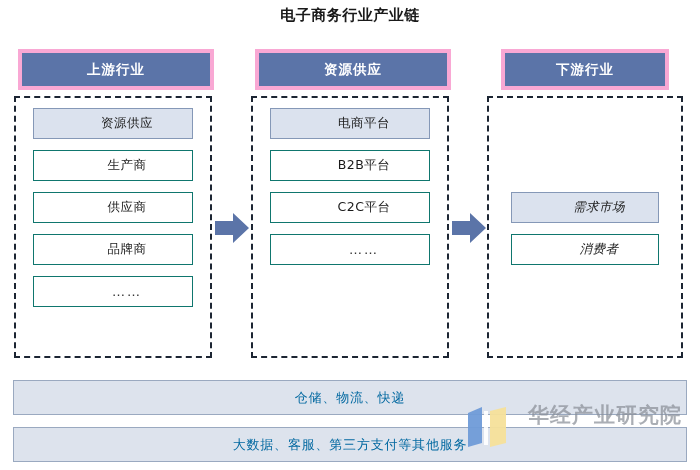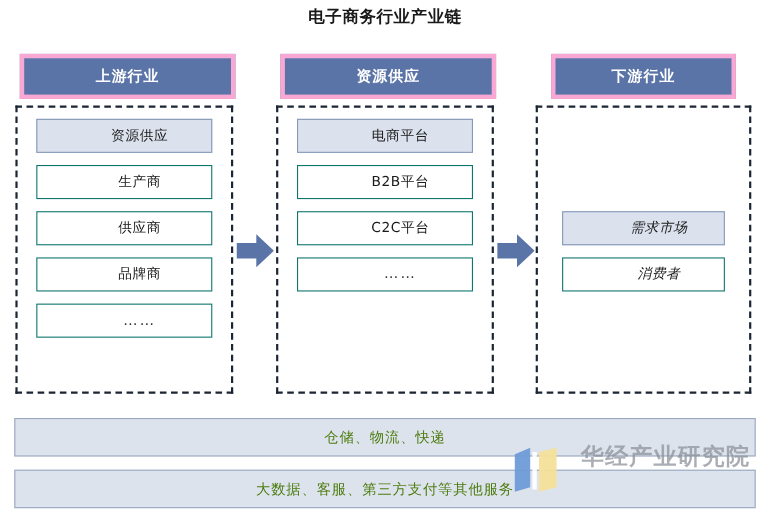--- a/index.html
+++ b/index.html
@@ -109,21 +109,21 @@
 
   
   .service-bar {
     position: absolute;
     left: 13px;
     width: 674px;
     height: 35px;
     box-sizing: border-box;
     border: 1px solid #9aa9c0;
     background: #dde3ed;
-    color: #4d7c0f;
+    color: #0369a1;
     font-size: 13px;
     display: flex;
     align-items: center;
     justify-content: center;
     letter-spacing: 0.8px;
   }
   #bar-logistics { top: 380px; }
   #bar-services  { top: 427px; }
 
   

